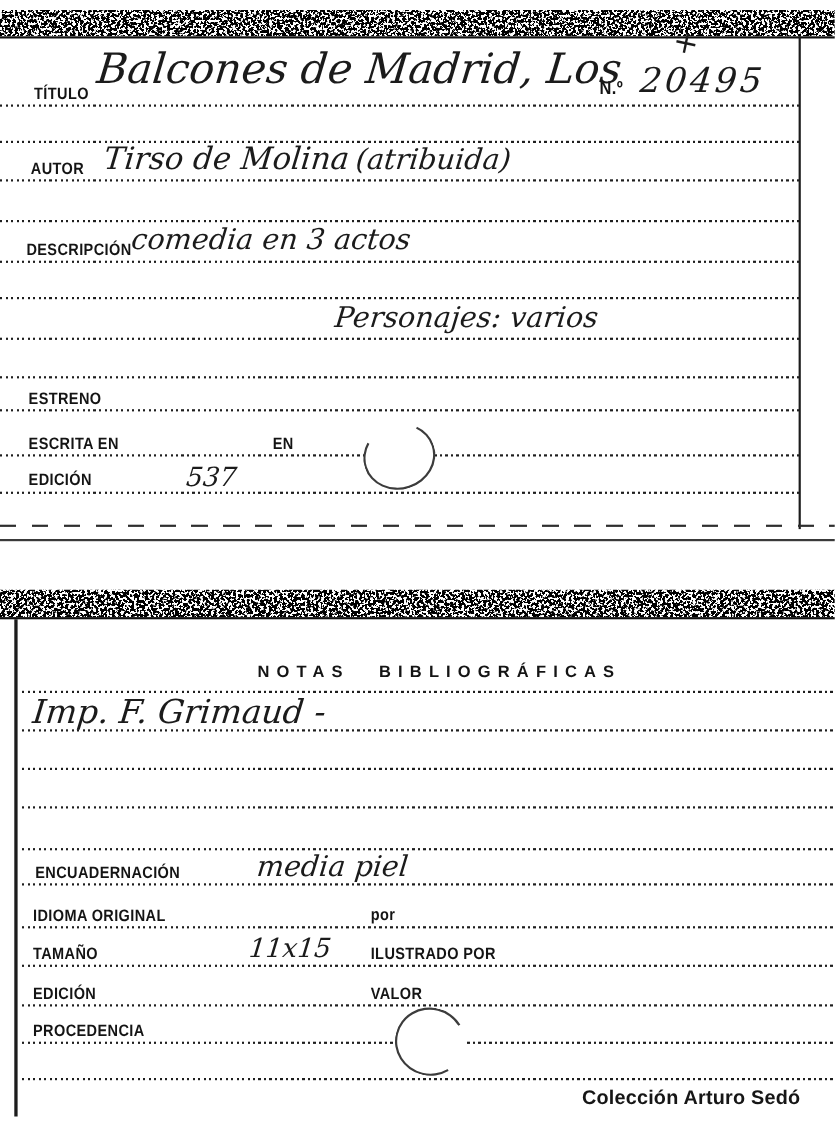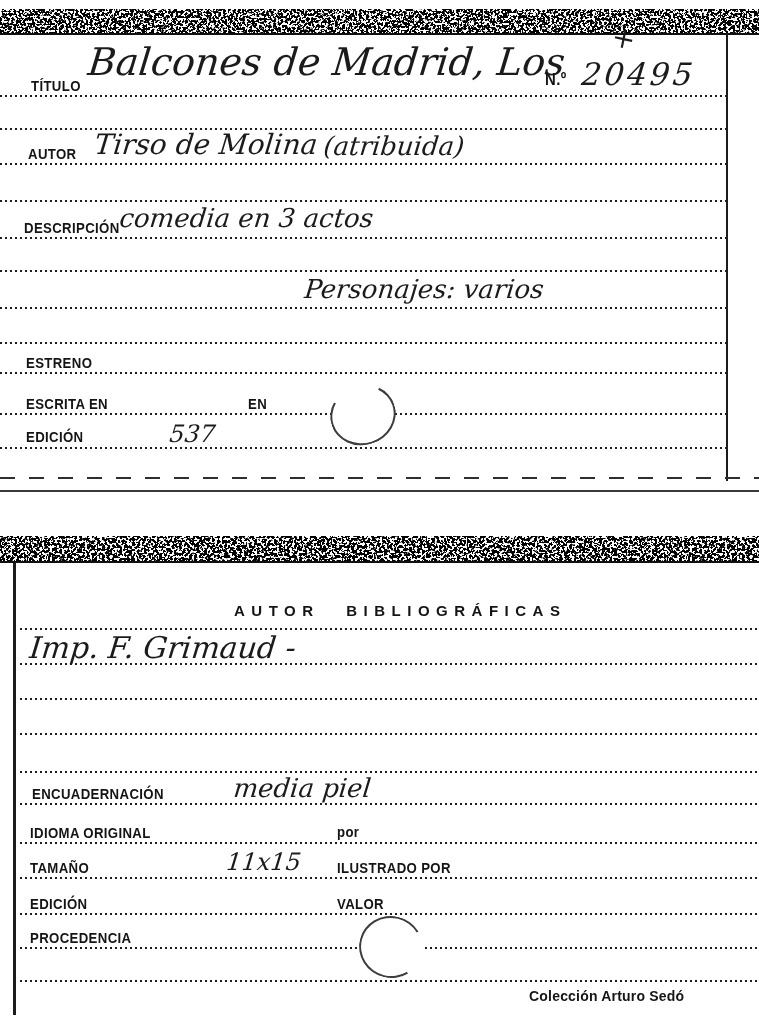--- a/index.html
+++ b/index.html
@@ -32,21 +32,21 @@
   .solid{position:absolute;background:#3a3a3a;}
   .band{position:absolute;left:0;width:759px;border-bottom:2px solid #101010;overflow:hidden;line-height:0;}
   .stamp{
     position:absolute;border:2px solid #3c3c3c;border-radius:50%;background:#fff;
   }
   .vborder{position:absolute;background:#1c1c1c;}
   .header-caps{
     position:absolute;font-weight:700;font-size:15px;letter-spacing:6.5px;word-spacing:16px;
     color:#141414;white-space:nowrap;
   }
-  .credit{position:absolute;font-weight:700;font-size:14px;color:#161616;white-space:nowrap;letter-spacing:.2px;}
+  .credit{position:absolute;font-weight:700;font-size:18px;color:#161616;white-space:nowrap;letter-spacing:.2px;}
   .plus{position:absolute;font-family:"DejaVu Serif",serif;color:#1b1b1b;}
 </style>
 </head>
 <body>
 
 <div id="scan">
 
   <div>
 
     <div class="band" style="top:9px;height:24px;">
@@ -118,21 +118,21 @@
     <div class="dot" style="left:20px;top:771px;width:739px;"></div>
     <div class="dot" style="left:20px;top:803px;width:739px;"></div>
     <div class="dot" style="left:20px;top:842px;width:739px;"></div>
     <div class="dot" style="left:20px;top:877px;width:739px;"></div>
     <div class="dot" style="left:20px;top:913px;width:739px;"></div>
     <div class="dot" style="left:20px;top:947px;width:739px;"></div>
     <div class="dot" style="left:20px;top:980px;width:739px;"></div>
 
     <div class="stamp" style="left:359px;top:916px;width:60px;height:58px;border-right-color:transparent;transform:rotate(14deg);"></div>
 
-    <span class="header-caps" style="left:234px;top:602px;">AUTOR BIBLIOGRÁFICAS</span>
+    <span class="header-caps" style="left:234px;top:602px;">NOTAS BIBLIOGRÁFICAS</span>
 
     <span class="hw" style="left:28px;top:630px;font-size:30px;">Imp. F. Grimaud  -</span>
 
     <span class="lbl" style="left:32px;top:785px;">ENCUADERNACIÓN</span>
     <span class="lbl" style="left:30px;top:824px;">IDIOMA ORIGINAL</span>
     <span class="lbl small" style="left:337px;top:823px;text-transform:none;font-size:15px;">por</span>
     <span class="lbl" style="left:30px;top:859px;">TAMAÑO</span>
     <span class="lbl" style="left:337px;top:859px;">ILUSTRADO POR</span>
     <span class="lbl" style="left:30px;top:895px;">EDICIÓN</span>
     <span class="lbl" style="left:337px;top:895px;">VALOR</span>

